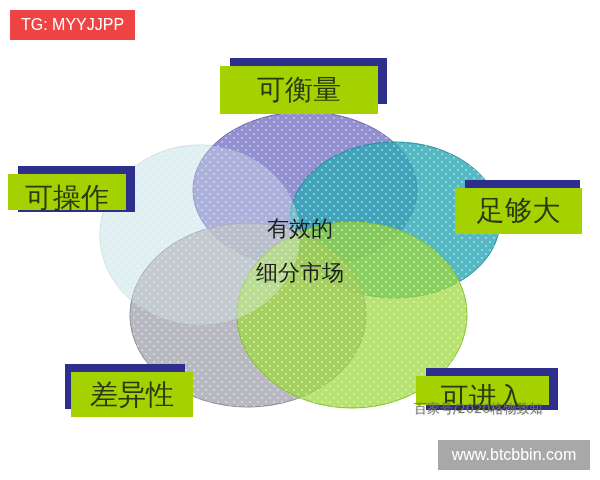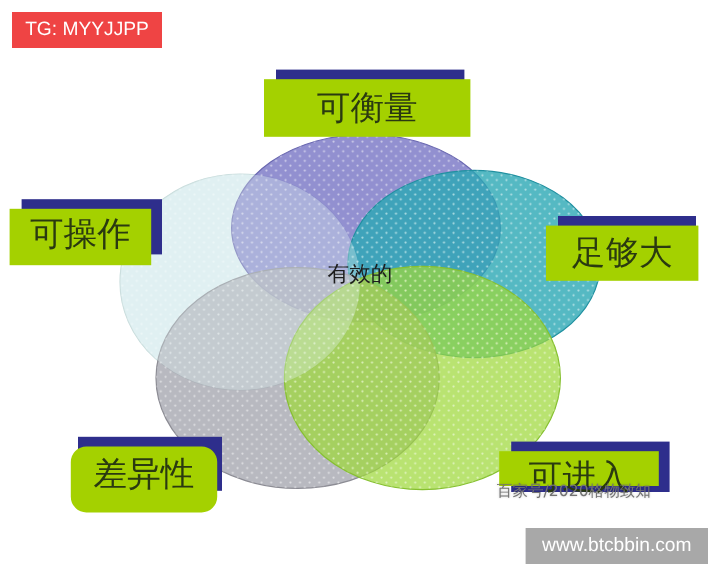--- a/index.html
+++ b/index.html
@@ -10,21 +10,21 @@
                font-family:"Liberation Sans", sans-serif; }
   .badge-bottom { position:absolute; left:438px; top:440px; width:152px; height:30px; background:#a8a8a8;
                   color:#ffffff; font-size:16px; line-height:30px; text-align:center;
                   font-family:"Liberation Sans", sans-serif; }
   svg.venn { position:absolute; left:0; top:0; }
   .label { position:absolute; }
   .label .shadow { position:absolute; background:#2e2e8c; }
   .label .box { position:absolute; background:#a4d100; color:#2a3a10; font-family:"DejaVu Serif", serif;
                 font-size:28px; text-align:center; }
   .center-text { position:absolute; left:225px; top:207px; width:150px; text-align:center;
-                 font-size:18px; line-height:44px; color:#1d1d1d; font-family:"DejaVu Sans", sans-serif; }
+                 font-size:22px; line-height:44px; color:#1d1d1d; font-family:"DejaVu Sans", sans-serif; }
   .watermark { position:absolute; left:414px; top:400px; color:#737373; font-size:13px;
                font-family:"DejaVu Sans", sans-serif; text-shadow:0 0 2px rgba(0,0,0,0.25); }
 </style>
 </head>
 <body>
 
 <div class="badge-top">TG: MYYJJPP</div>
 
 <svg class="venn" width="600" height="480" viewBox="0 0 600 480">
   <defs>
@@ -57,40 +57,41 @@
   <g>
     <ellipse cx="352" cy="315" rx="115" ry="93" fill="#9ed83a" fill-opacity="0.72" stroke="#86c030" stroke-width="1"></ellipse>
     <ellipse cx="352" cy="315" rx="115" ry="93" fill="url(#dots)"></ellipse>
   </g>
 
   <ellipse cx="200" cy="235" rx="100" ry="90" fill="#e4f4f4" fill-opacity="0.35"></ellipse>
 </svg>
 
 <div class="center-text">
   <div>有效的</div>
+  <div>细分市场</div>
 </div>
 
 <div class="label" style="left:220px; top:58px;">
   <div class="shadow" style="left:10px; top:0; width:157px; height:46px;"></div>
-  <div class="box" style="left:0; top:8px; width:172px; height:48px; line-height:48px;">可衡量</div>
+  <div class="box" style="left:0; top:8px; width:158px; height:48px; line-height:48px;">可衡量</div>
 </div>
 
 <div class="label" style="left:8px; top:166px;">
   <div class="shadow" style="left:10px; top:0; width:117px; height:46px;"></div>
-  <div class="box" style="left:0; top:8px; width:118px; height:47px; line-height:47px;font-family:Liberation Mono, monospace;">可操作</div>
+  <div class="box" style="left:0; top:8px; width:118px; height:36px; line-height:47px;">可操作</div>
 </div>
 
 <div class="label" style="left:455px; top:180px;">
   <div class="shadow" style="left:10px; top:0; width:115px; height:46px;"></div>
   <div class="box" style="left:0; top:8px; width:127px; height:46px; line-height:46px;">足够大</div>
 </div>
 
 <div class="label" style="left:55px; top:364px;">
   <div class="shadow" style="left:10px; top:0; width:120px; height:45px;"></div>
-  <div class="box" style="left:4px; top:8px; width:122px; height:55px; line-height:45px;border-radius:13px;">差异性</div>
+  <div class="box" style="left:16px; top:8px; width:122px; height:45px; line-height:45px;">差异性</div>
 </div>
 
 <div class="label" style="left:416px; top:368px;">
   <div class="shadow" style="left:10px; top:0; width:132px; height:42px;"></div>
   <div class="box" style="left:0; top:8px; width:133px; height:29px; line-height:44px;">可进入</div>
 </div>
 
 <div class="watermark">百家号/2020格物致知</div>
 
 <div class="badge-bottom">www.btcbbin.com</div>

